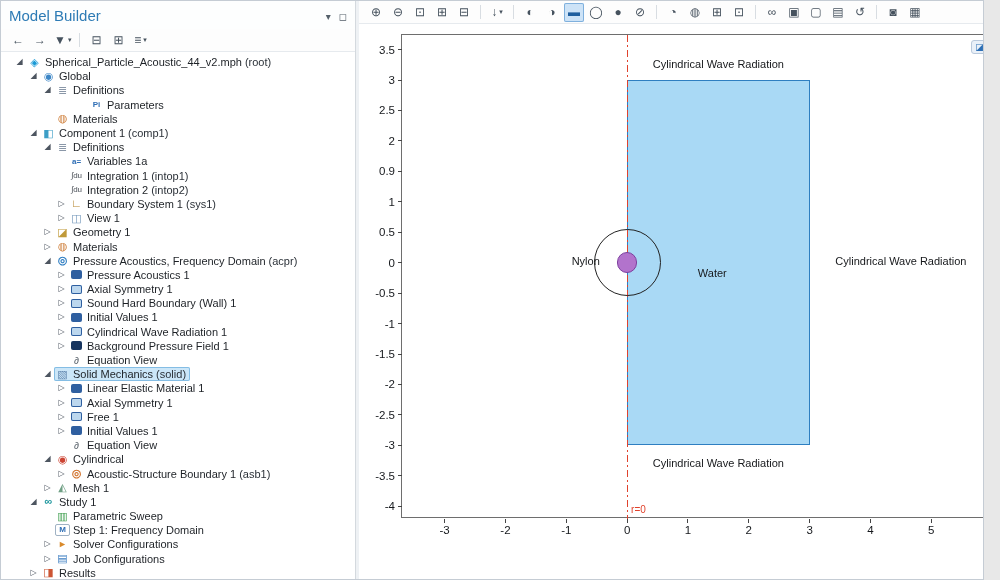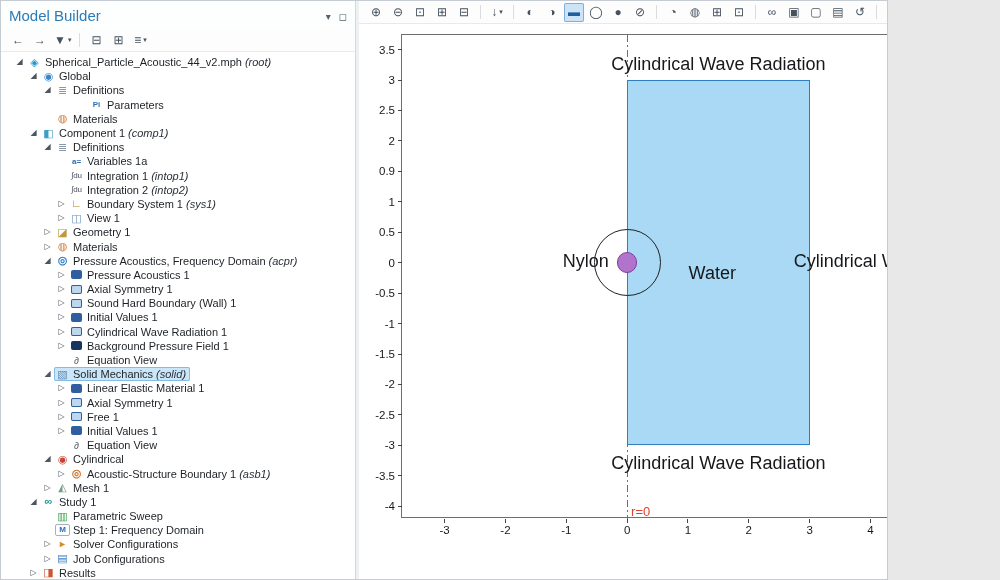--- a/index.html
+++ b/index.html
@@ -1,18 +1,18 @@
 <!DOCTYPE html>
 <html><head>
 <meta charset="utf-8">
 <style>
   * { box-sizing: border-box; }
   html,body { margin:0; padding:0; background:#e8e8e8; }
   body { font-family:"Liberation Sans", sans-serif; }
-  .app { width:888px; height:580px; background:#ec4899; border:1px solid #c5ccd4;
+  .app { width:984px; height:580px; background:#ec4899; border:1px solid #c5ccd4;
          display:flex; position:relative; overflow:hidden; }
 
   
   .left-panel { width:355px; flex:none; display:flex; flex-direction:column;
                 border-right:1px solid #d4d9de; background:#fff; overflow:hidden; }
   .divider { width:3px; flex:none; background:#eef1f4; cursor:col-resize; }
   .right-panel { flex:1; display:flex; flex-direction:column; background:#fff; overflow:hidden; }
 
   .panel-header { height:28px; flex:none; display:flex; align-items:center; padding:0 8px; background:#fdfefe; }
   .panel-title { color:#2d7bb5; font-size:15px; }
@@ -30,33 +30,33 @@
   
   .tree { flex:1; overflow:hidden; padding-top:3px; }
   .tree-row { height:14.2px; display:flex; align-items:center; white-space:nowrap;
               font-size:11px; color:#1d2126; cursor:default; }
   .tw { width:13px; flex:none; font-size:8px; color:#4d5560; text-align:center; line-height:14px; }
   .tree-inner { display:flex; align-items:center; height:14px; padding:0 4px 0 1px; border-radius:2px; }
   .tree-inner.sel { background:#cbe6f8; box-shadow: inset 0 0 0 1px #84bde4; }
   .tree-icon { width:15px; flex:none; text-align:center; font-size:11px; line-height:13px; margin-right:3px; }
   .tree-icon.chipped { width:11px; height:9px; border-radius:2px; margin:0 5px 0 2px; }
   .tree-icon.boxed { border:1px solid #9fb2c4; background:#fff; border-radius:2px; height:12px; line-height:10px; }
-  .tree-suffix { font-style:italic; color:#2b3138; margin-left:3px;text-align:right; }
+  .tree-suffix { color:#2b3138; margin-left:3px;text-align:right; }
 
   
   .plot-wrap { flex:1; position:relative; background:#fff; }
   #plot-box { position:absolute; left:42px; top:10px; width:595px; height:484px;
               border:1px solid #6e6e6e; background:#fff; }
   .region { position:absolute; }
   .circle { position:absolute; border-radius:50%; }
   .sym-line { position:absolute; width:1px; top:0;
       background:repeating-linear-gradient(to bottom,#e0422c 0 7px, rgba(0,0,0,0) 7px 10px,
                  #e0422c 10px 12px, rgba(0,0,0,0) 12px 15px); }
-  .ann { position:absolute; font-size:18px; color:#16181b; transform:translate(-50%,-50%); white-space:nowrap; }
-  .r0-label { position:absolute; font-size:13px; color:#e0422c; }
+  .ann { position:absolute; font-size:11px; color:#16181b; transform:translate(-50%,-50%); white-space:nowrap; }
+  .r0-label { position:absolute; font-size:10px; color:#e0422c; }
   .tick-mark { position:absolute; background:#444; }
   .tick-label-x { position:absolute; font-size:11.5px; color:#15181c; transform:translateX(-50%); }
   .tick-label-y { position:absolute; font-size:11.5px; color:#15181c; transform:translate(-100%,-50%); }
   .plot-corner-btn { position:absolute; right:7px; top:5px; width:17px; height:14px;
       background:#e9f0f8; border:1px solid #b9c9dc; border-radius:3px; font-size:9px; color:#2d6fb5;
       display:flex; align-items:center; justify-content:center; cursor:pointer; }
 </style>
 </head>
 <body>
 

